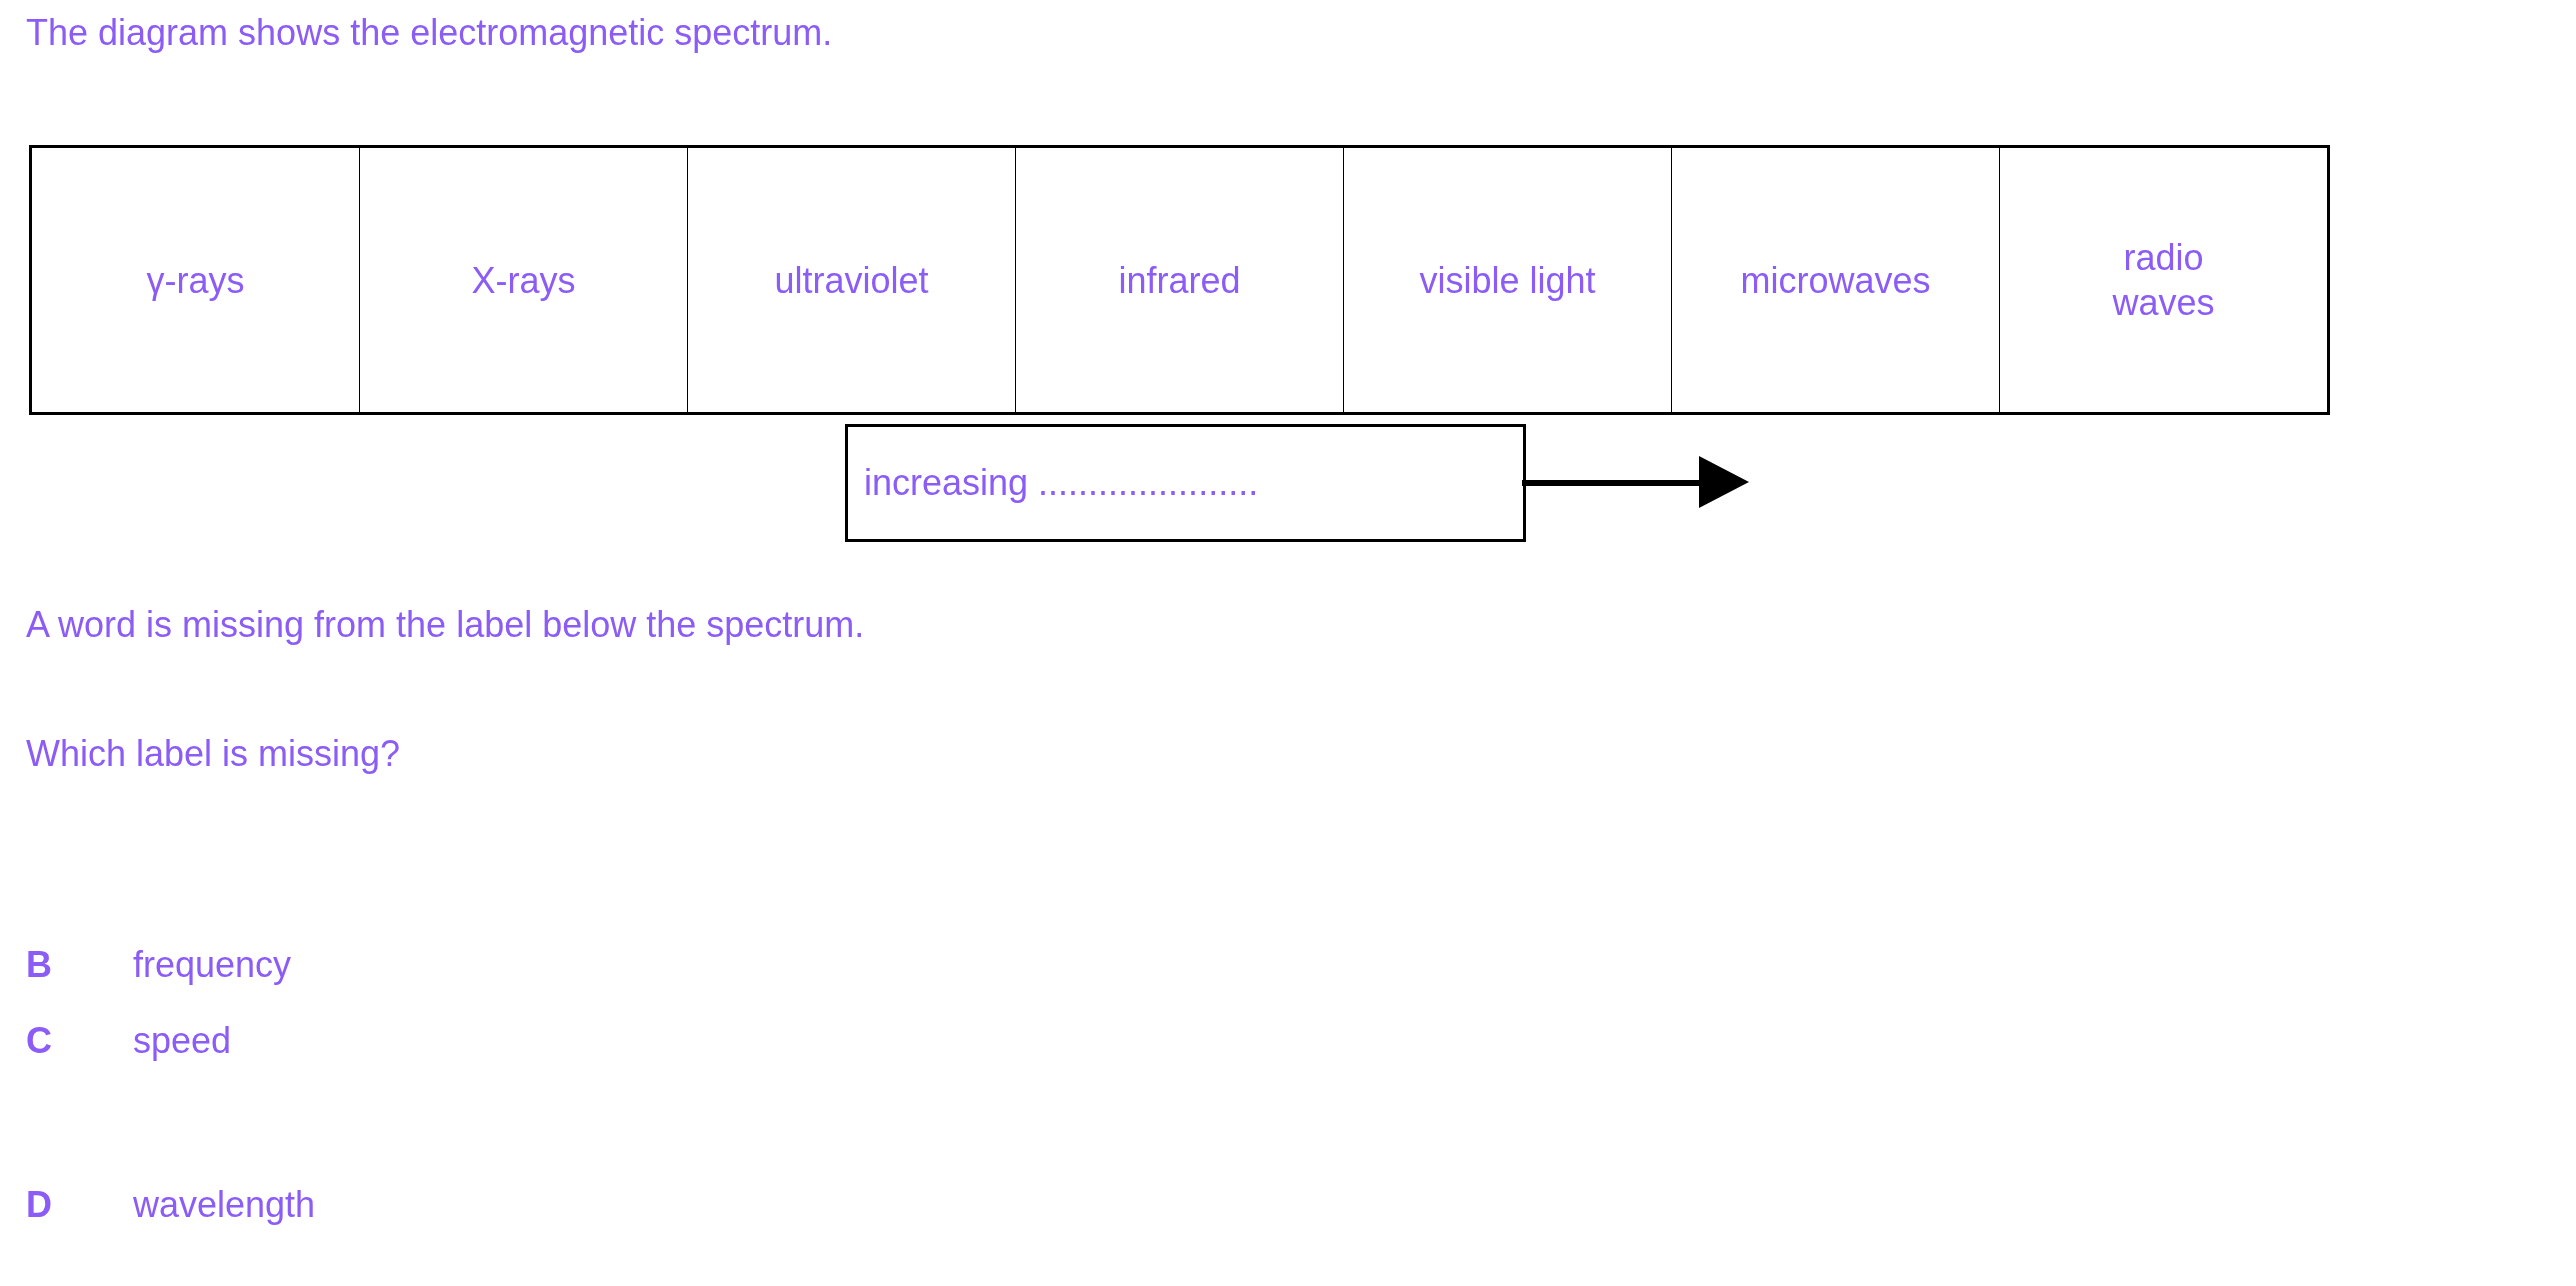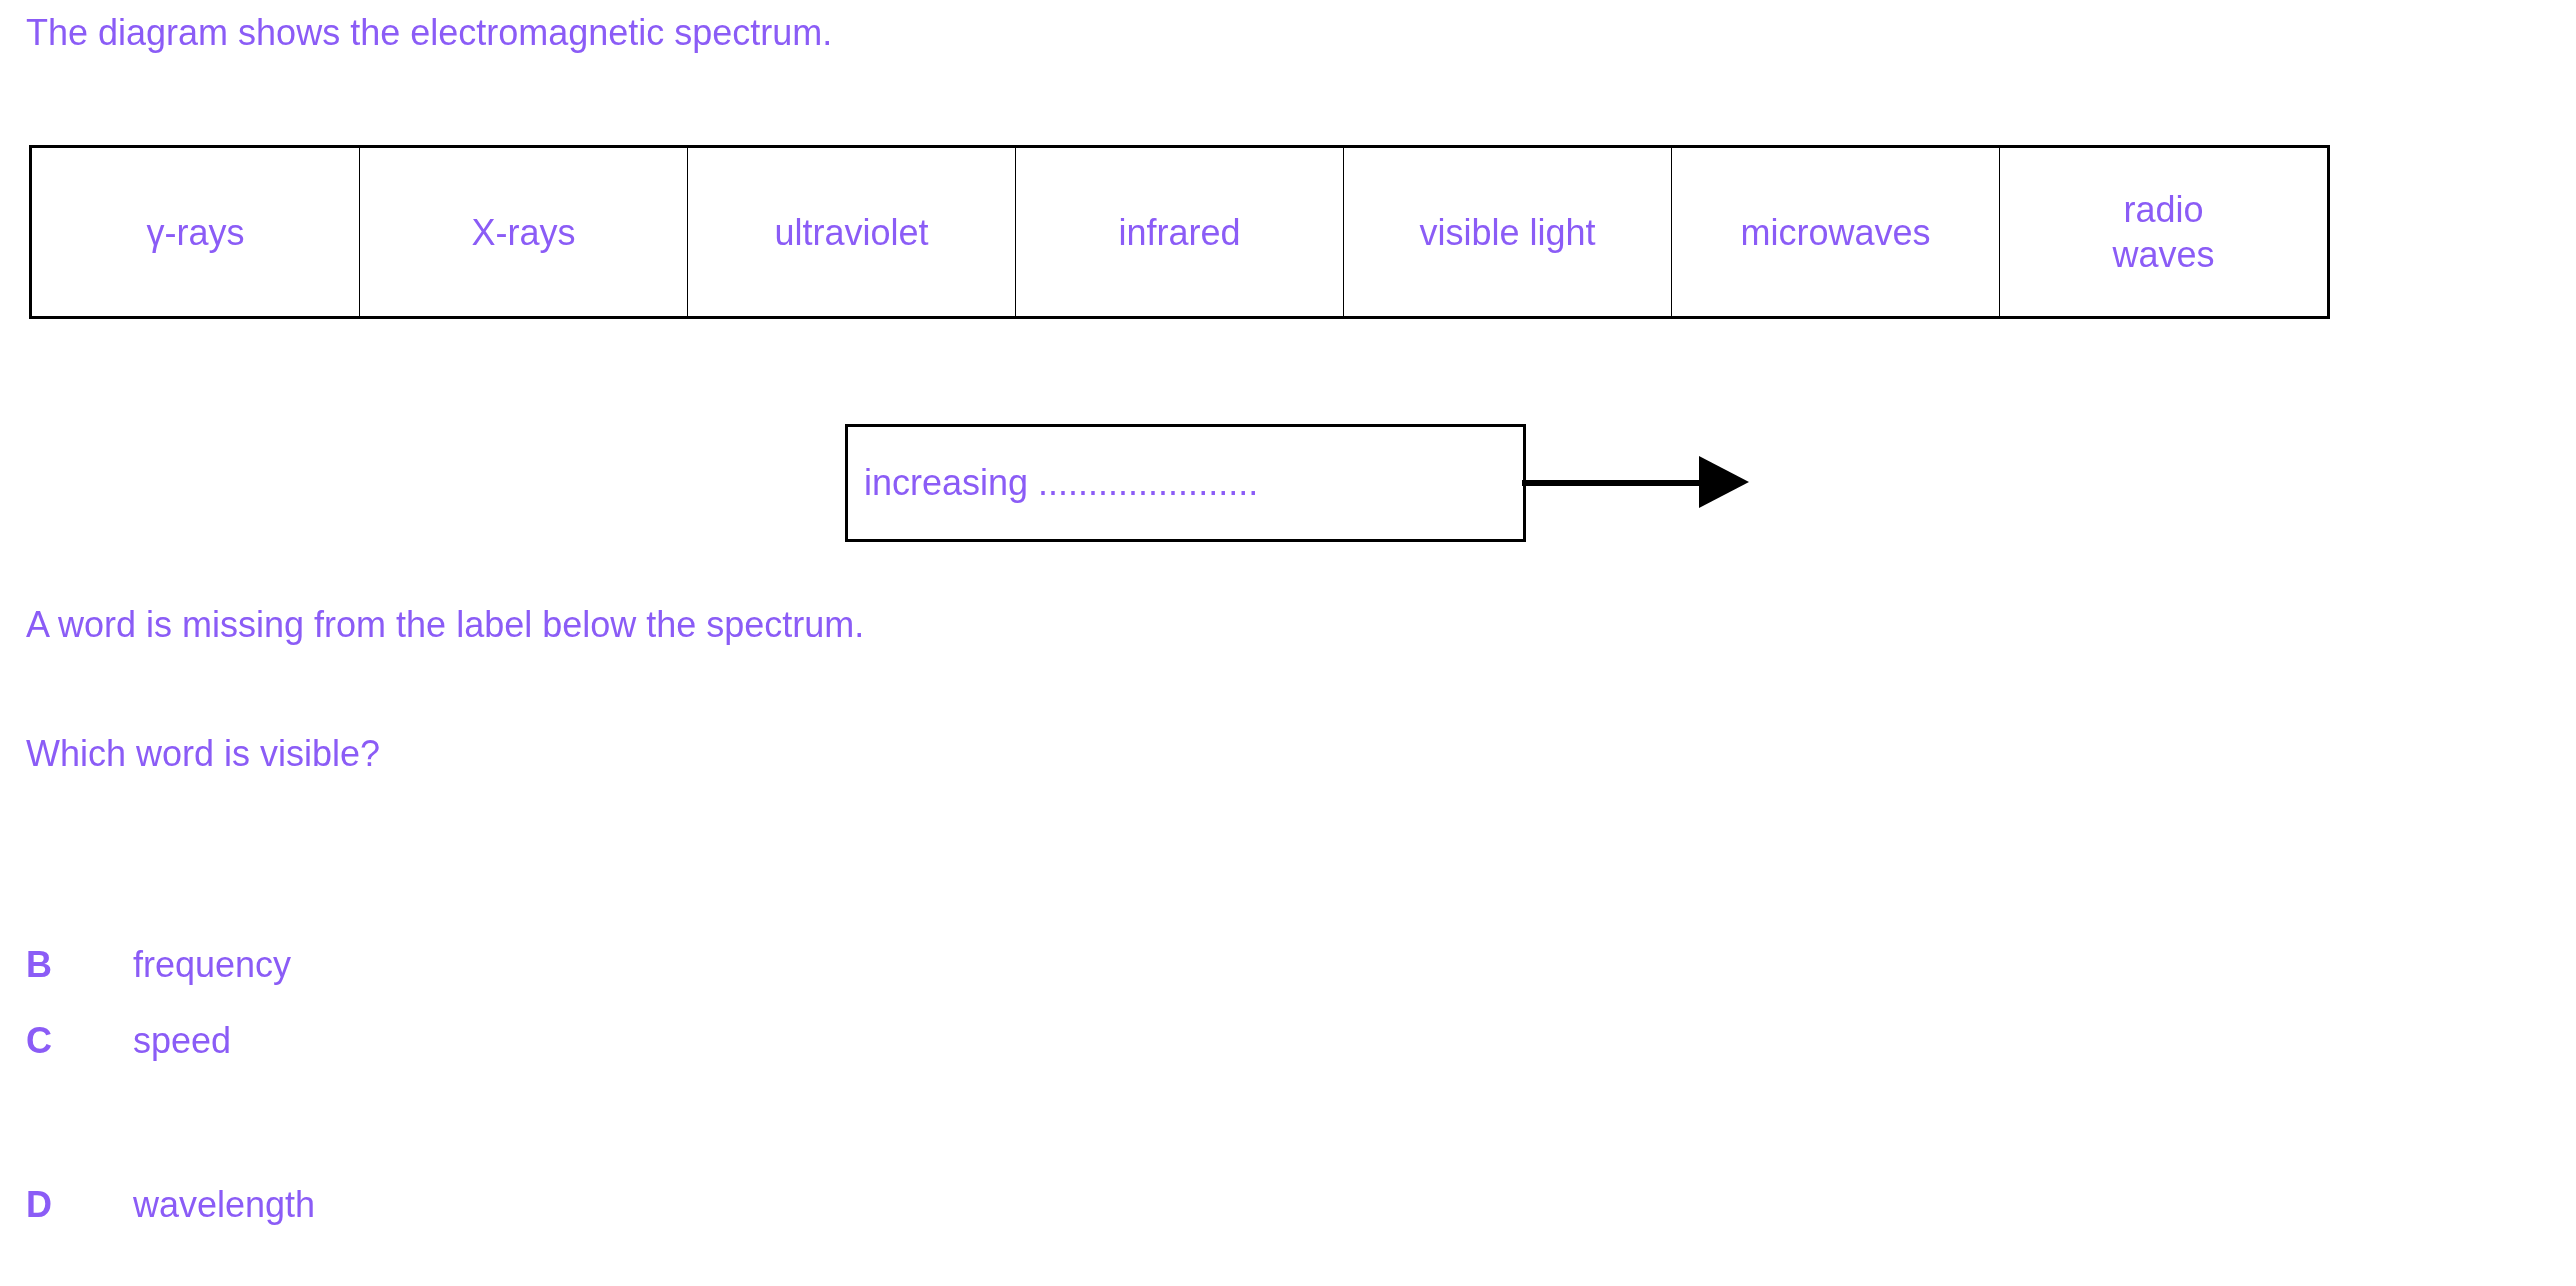--- a/index.html
+++ b/index.html
@@ -21,21 +21,21 @@
     position: absolute;
     line-height: 1.2;
     white-space: nowrap;
   }
   
   .spectrum {
     position: absolute;
     left: 29px;
     top: 145px;
     width: 2301px;
-    height: 174px;
+    height: 270px;
     border: 3.1px solid #000000;
     box-sizing: border-box;
     display: flex;
   }
   .spectrum .cell {
     flex: 1 1 0;
     display: flex;
     align-items: center;
     justify-content: center;
     text-align: center;
@@ -108,21 +108,21 @@
 
   <div class="labelbox">
     <span>increasing ......................</span>
   </div>
 
   <div class="arrow-line"></div>
   <div class="arrow-head"></div>
 
   <div class="text" style="left:26px; top:603px;">A word is missing from the label below the spectrum.</div>
 
-  <div class="text" style="left:26px; top:732px;">Which word is visible?</div>
+  <div class="text" style="left:26px; top:732px;">Which label is missing?</div>
 
 
   <div class="opt" style="top:943px;">
     <span class="letter">B</span><span>frequency</span>
   </div>
 
   <div class="opt" style="top:1019px;">
     <span class="letter">C</span><span>speed</span>
   </div>
 

